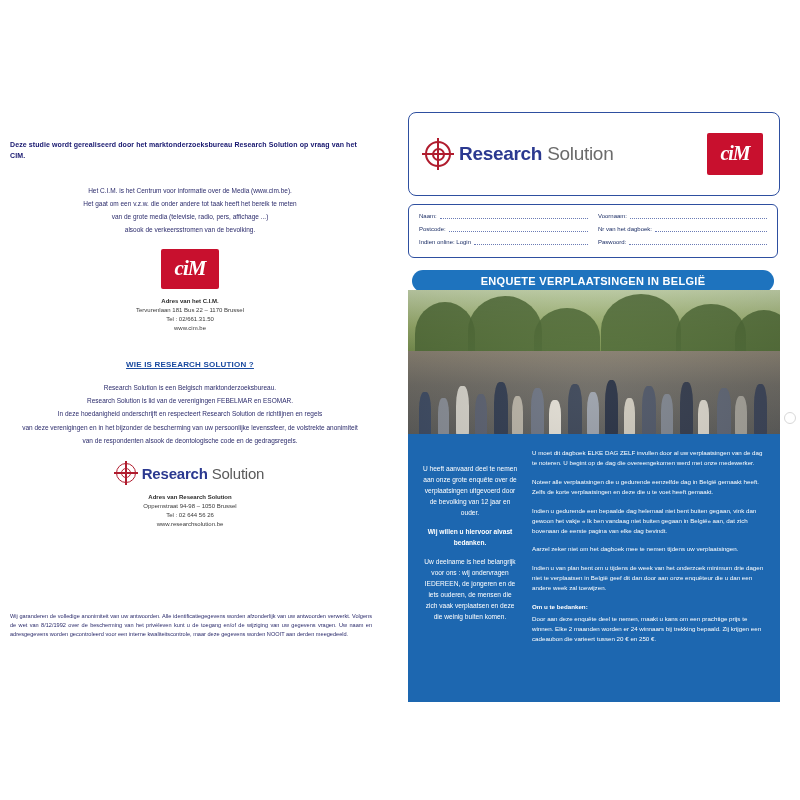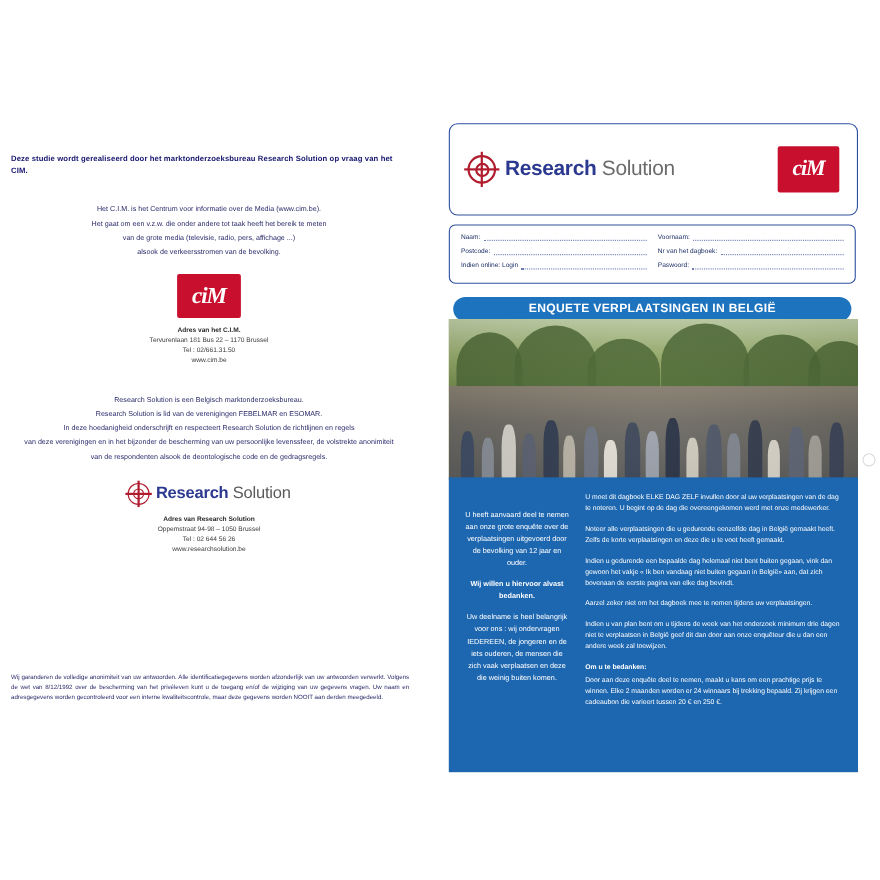--- a/index.html
+++ b/index.html
@@ -157,20 +157,21 @@
       </div>
       <div class="addr">
         <div><b>Adres van het C.I.M.</b></div>
         <div>Tervurenlaan 181 Bus 22 – 1170 Brussel</div>
         <div>Tel : 02/661.31.50</div>
         <div>www.cim.be</div>
       </div>
     </div>
 
     <div class="blk">
+      <div class="sec-title">WIE IS RESEARCH SOLUTION ?</div>
       <div class="ctr">
         <p class="p">Research Solution is een Belgisch marktonderzoeksbureau.</p>
         <p class="p">Research Solution is lid van de verenigingen  FEBELMAR en ESOMAR.</p>
         <p class="p">In deze hoedanigheid onderschrijft en respecteert Research Solution de richtlijnen en regels</p>
         <p class="p">van deze verenigingen en in het bijzonder de bescherming van uw persoonlijke levenssfeer, de volstrekte anonimiteit</p>
         <p class="p">van de respondenten alsook de deontologische code en de gedragsregels.</p>
       </div>
 
       <div class="rs-wrap">
         <span class="rs-mark">

